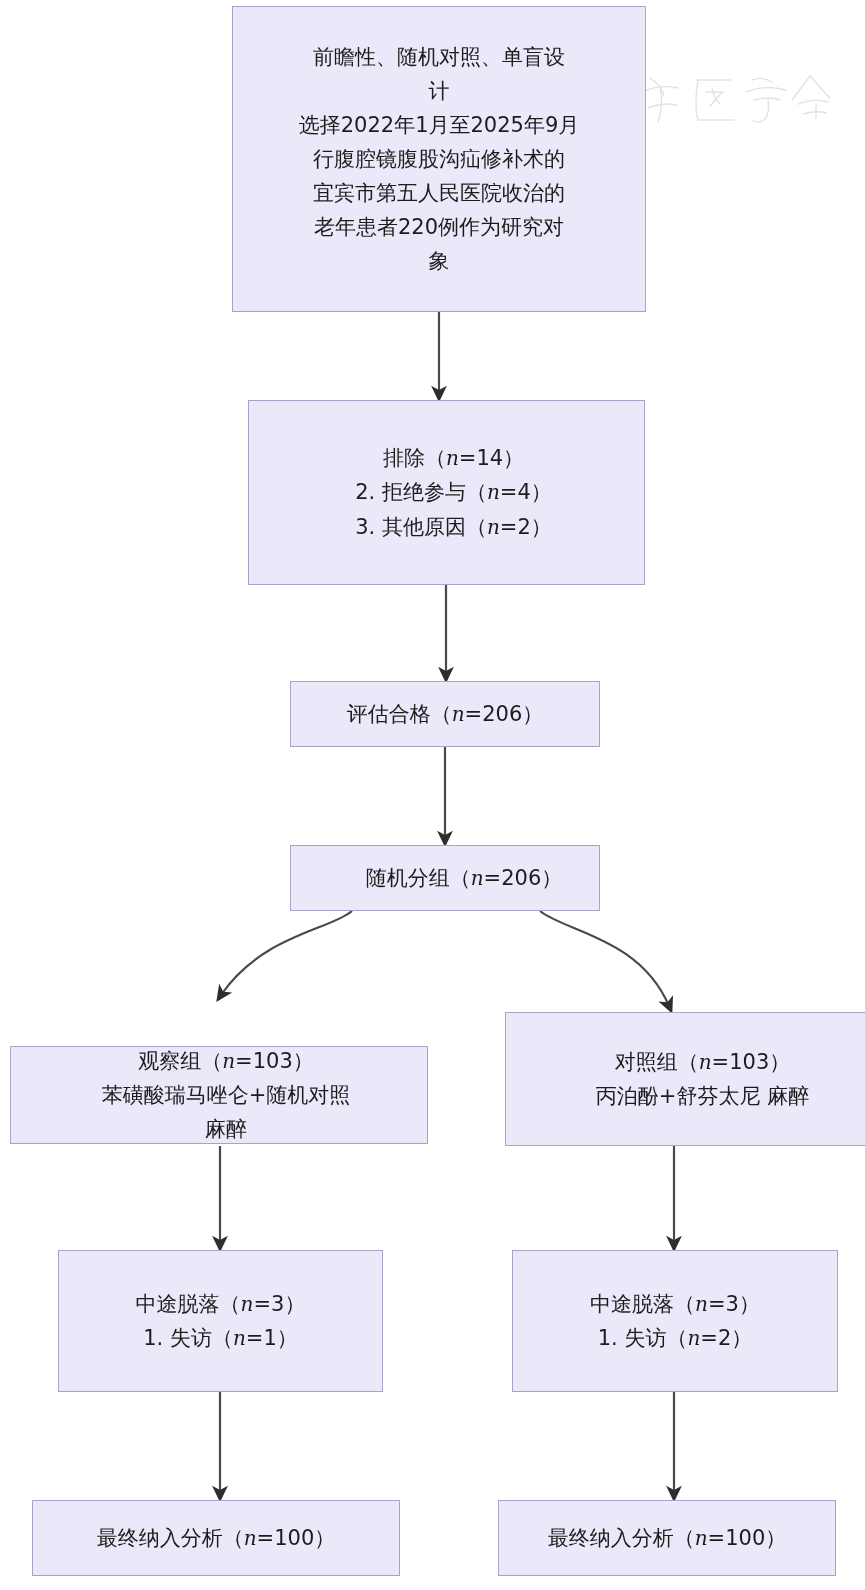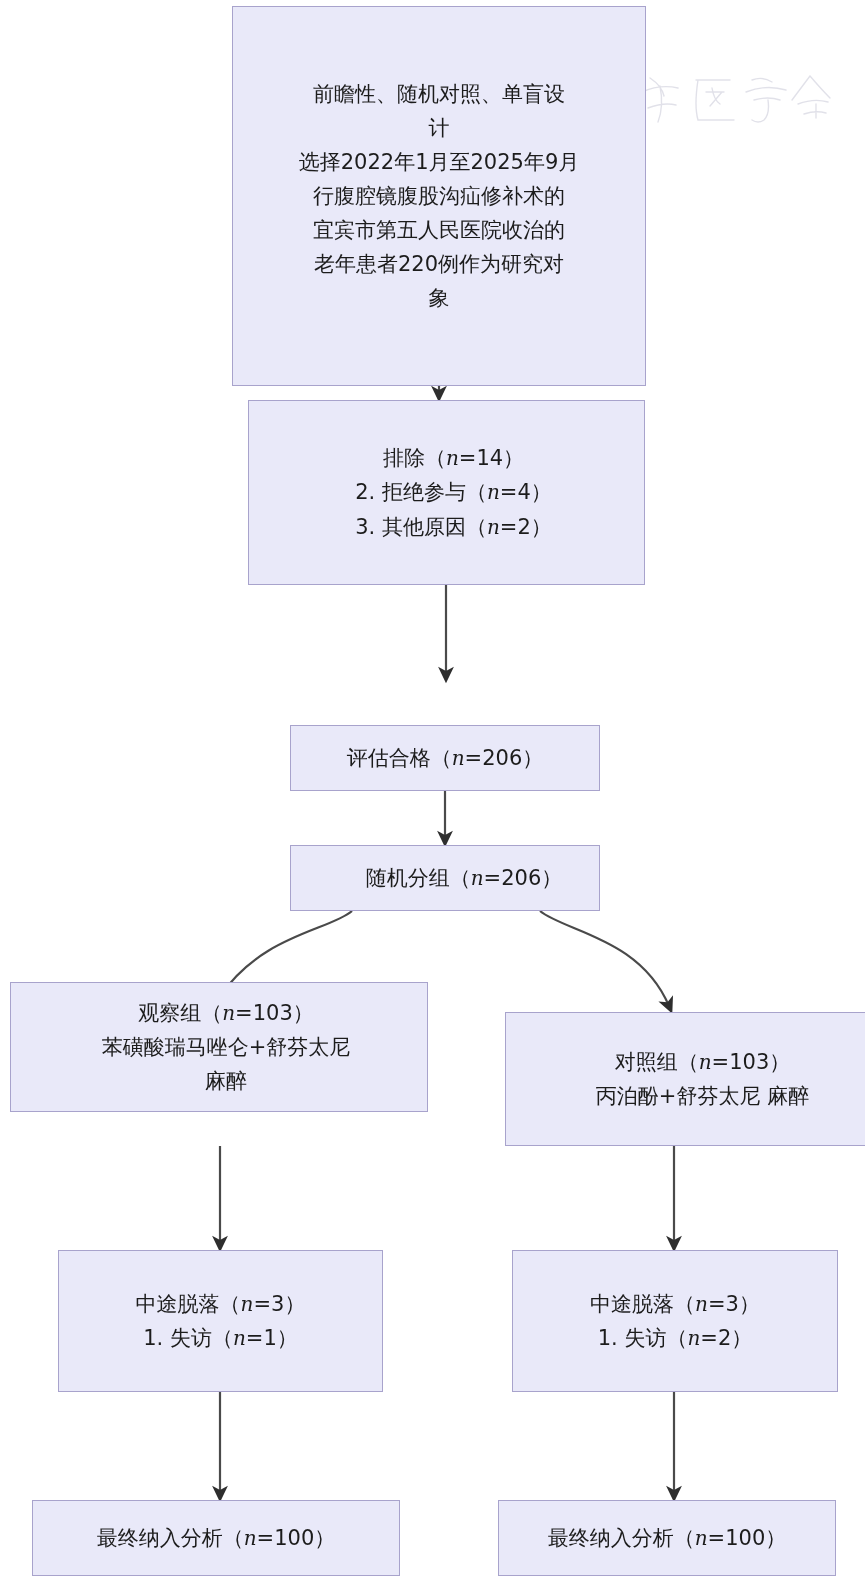--- a/index.html
+++ b/index.html
@@ -67,25 +67,25 @@
   }
   .box.wrap .line { white-space: normal; }
 
   i.n {
     font-style: italic;
     font-family: "DejaVu Serif", "Liberation Serif", serif;
     font-size: 20px;
   }
 
   
-  #box-design      { left: 232px; top: 6px;    width: 414px; height: 380px; }
+  #box-design      { left: 232px; top: 6px;    width: 414px; height: 306px; }
   #box-excluded    { left: 248px; top: 400px;  width: 397px; height: 185px; padding-left: 20px; }
-  #box-eligible    { left: 290px; top: 681px;  width: 310px; height: 66px; margin-top: 44px;  }
+  #box-eligible    { left: 290px; top: 681px;  width: 310px; height: 66px;  }
   #box-randomized  { left: 290px; top: 845px;  width: 310px; height: 66px; padding-left: 44px;  }
-  #box-obs-group   { left: 10px;  top: 982px; width: 418px; height: 130px; padding-left: 20px; }
+  #box-obs-group   { left: 10px;  top: 1046px; width: 418px; height: 98px; padding-left: 20px; }
   #box-ctrl-group  { left: 505px; top: 1012px; width: 395px; height: 134px; }
   #box-obs-drop    { left: 58px;  top: 1250px; width: 325px; height: 142px; }
   #box-ctrl-drop   { left: 512px; top: 1250px; width: 326px; height: 142px; }
   #box-obs-final   { left: 32px;  top: 1500px; width: 368px; height: 76px;  }
   #box-ctrl-final  { left: 498px; top: 1500px; width: 338px; height: 76px;  }
 </style>
 </head>
 <body>
 
 <div id="canvas">
@@ -152,21 +152,21 @@
   <div class="box" id="box-eligible">
     <span class="line">评估合格（<i class="n">n</i>=206）</span>
   </div>
 
   <div class="box" id="box-randomized">
     <span class="line">随机分组（<i class="n">n</i>=206）</span>
   </div>
 
   <div class="box" id="box-obs-group">
     <span class="line">观察组（<i class="n">n</i>=103）</span>
-    <span class="line">苯磺酸瑞马唑仑+舒芬太尼</span>
+    <span class="line">苯磺酸瑞马唑仑+随机对照</span>
     <span class="line">麻醉</span>
   </div>
 
   <div class="box" id="box-ctrl-group">
     <span class="line">对照组（<i class="n">n</i>=103）</span>
     <span class="line">丙泊酚+舒芬太尼 麻醉</span>
   </div>
 
   <div class="box" id="box-obs-drop">
     <span class="line">中途脱落（<i class="n">n</i>=3）</span>

